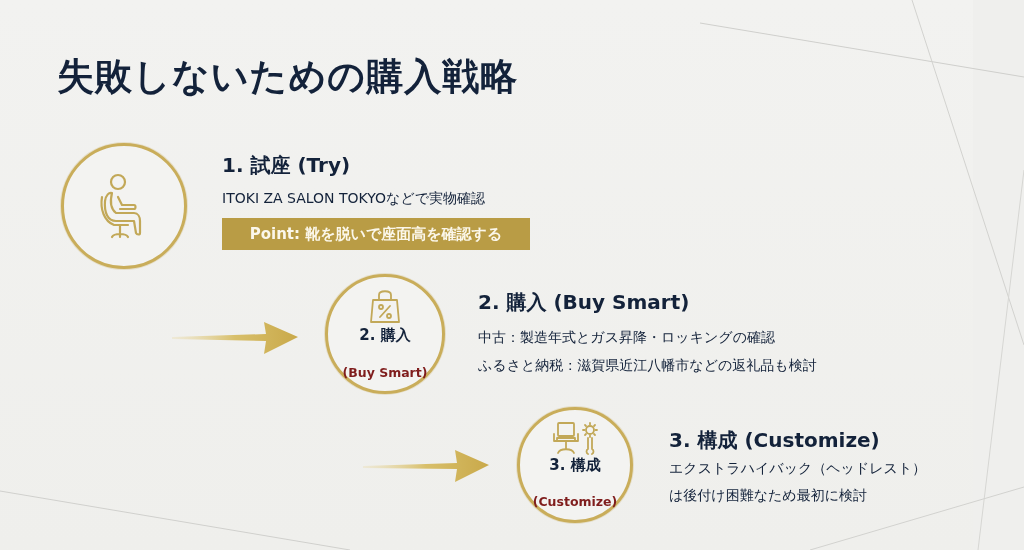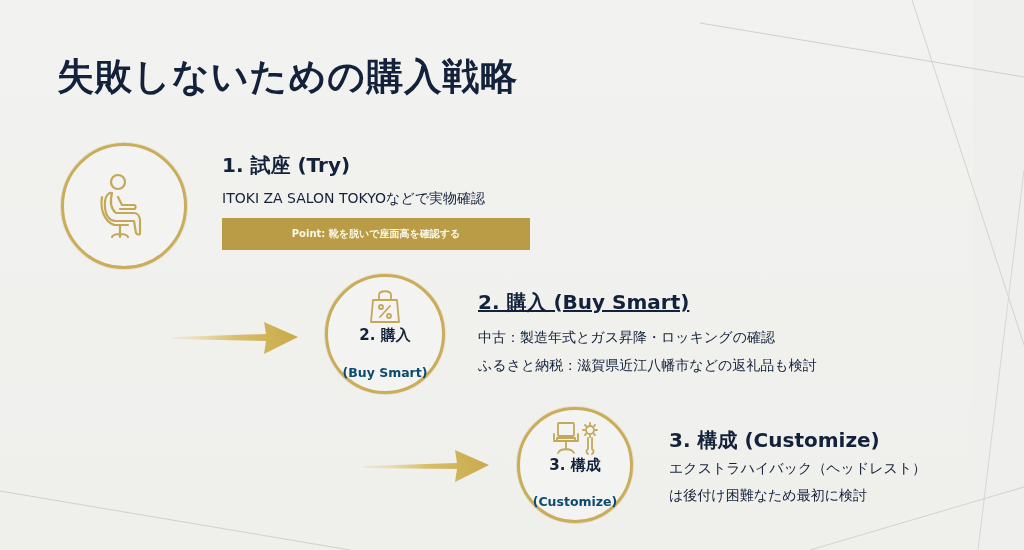--- a/index.html
+++ b/index.html
@@ -29,37 +29,37 @@
       display: flex; flex-direction: column; align-items: center; justify-content: center;
     }
     .circle.c1 { left: 61px; top: 143px; width: 126px; height: 126px; }
     .circle.c2 { left: 325px; top: 274px; width: 120px; height: 120px; }
     .circle.c3 { left: 517px; top: 407px; width: 116px; height: 116px; }
 
     .circle-label {
       font-weight: bold; font-size: 15px; color: #13223a; line-height: 1.15; text-align: center;
     }
     .circle-sub {
-      font-weight: bold; font-size: 12.5px; color: #0c4a6e; line-height: 1.2; text-align: center; margin-top: 20px;
+      font-weight: bold; font-size: 12.5px; color: #7f1d1d; line-height: 1.2; text-align: center; margin-top: 20px;
     }
 
     .step-title {
       position: absolute; font-weight: bold; font-size: 20px; color: #13223a; line-height: 1;
     }
     .step-line {
       position: absolute; font-size: 14px; color: #13223a; line-height: 1; white-space: nowrap;
     }
 
     .point-banner {
       position: absolute; left: 222px; top: 218px; width: 308px; height: 32px;
       background: #b99c45;
       display: flex; align-items: center; justify-content: center;
     }
     .point-banner span {
-      color: #fbf7ea; font-weight: bold; font-size: 10px; white-space: nowrap;
+      color: #fbf7ea; font-weight: bold; font-size: 15px; white-space: nowrap;
     }
 
     .arrow { position: absolute; }
   </style>
 </head>
 <body>
 
 <div class="slide">
 
   <svg class="bg-lines" viewBox="0 0 1024 550">
@@ -104,21 +104,21 @@
       <path d="M10 12 L10 7 C10 2, 22 2, 22 7 L22 12"></path>
       <path d="M4 12 L28 12 L30 34 L2 34 Z"></path>
       <circle cx="12" cy="19" r="2"></circle>
       <circle cx="20" cy="28" r="2"></circle>
       <line x1="21" y1="18" x2="11" y2="29"></line>
     </svg>
     <div class="circle-label">2. 購入</div>
     <div class="circle-sub">(Buy Smart)</div>
   </div>
 
-  <div class="step-title" style="left:478px; top:292px;text-decoration:underline;">2. 購入 (Buy Smart)</div>
+  <div class="step-title" style="left:478px; top:292px;">2. 購入 (Buy Smart)</div>
   <div class="step-line" style="left:478px; top:331px;font-family:Liberation Serif, serif;">中古：製造年式とガス昇降・ロッキングの確認</div>
   <div class="step-line" style="left:478px; top:358px;">ふるさと納税：滋賀県近江八幡市などの返礼品も検討</div>
 
   <svg class="arrow" style="left:361px; top:446px;" width="132" height="40" viewBox="0 0 132 40">
     <defs>
       <linearGradient id="ag2" x1="0" y1="0" x2="1" y2="0">
         <stop offset="0" stop-color="#e9d9a4" stop-opacity="0.3"></stop>
         <stop offset="0.5" stop-color="#d8bf6a"></stop>
         <stop offset="1" stop-color="#c9a94a"></stop>
       </linearGradient>

